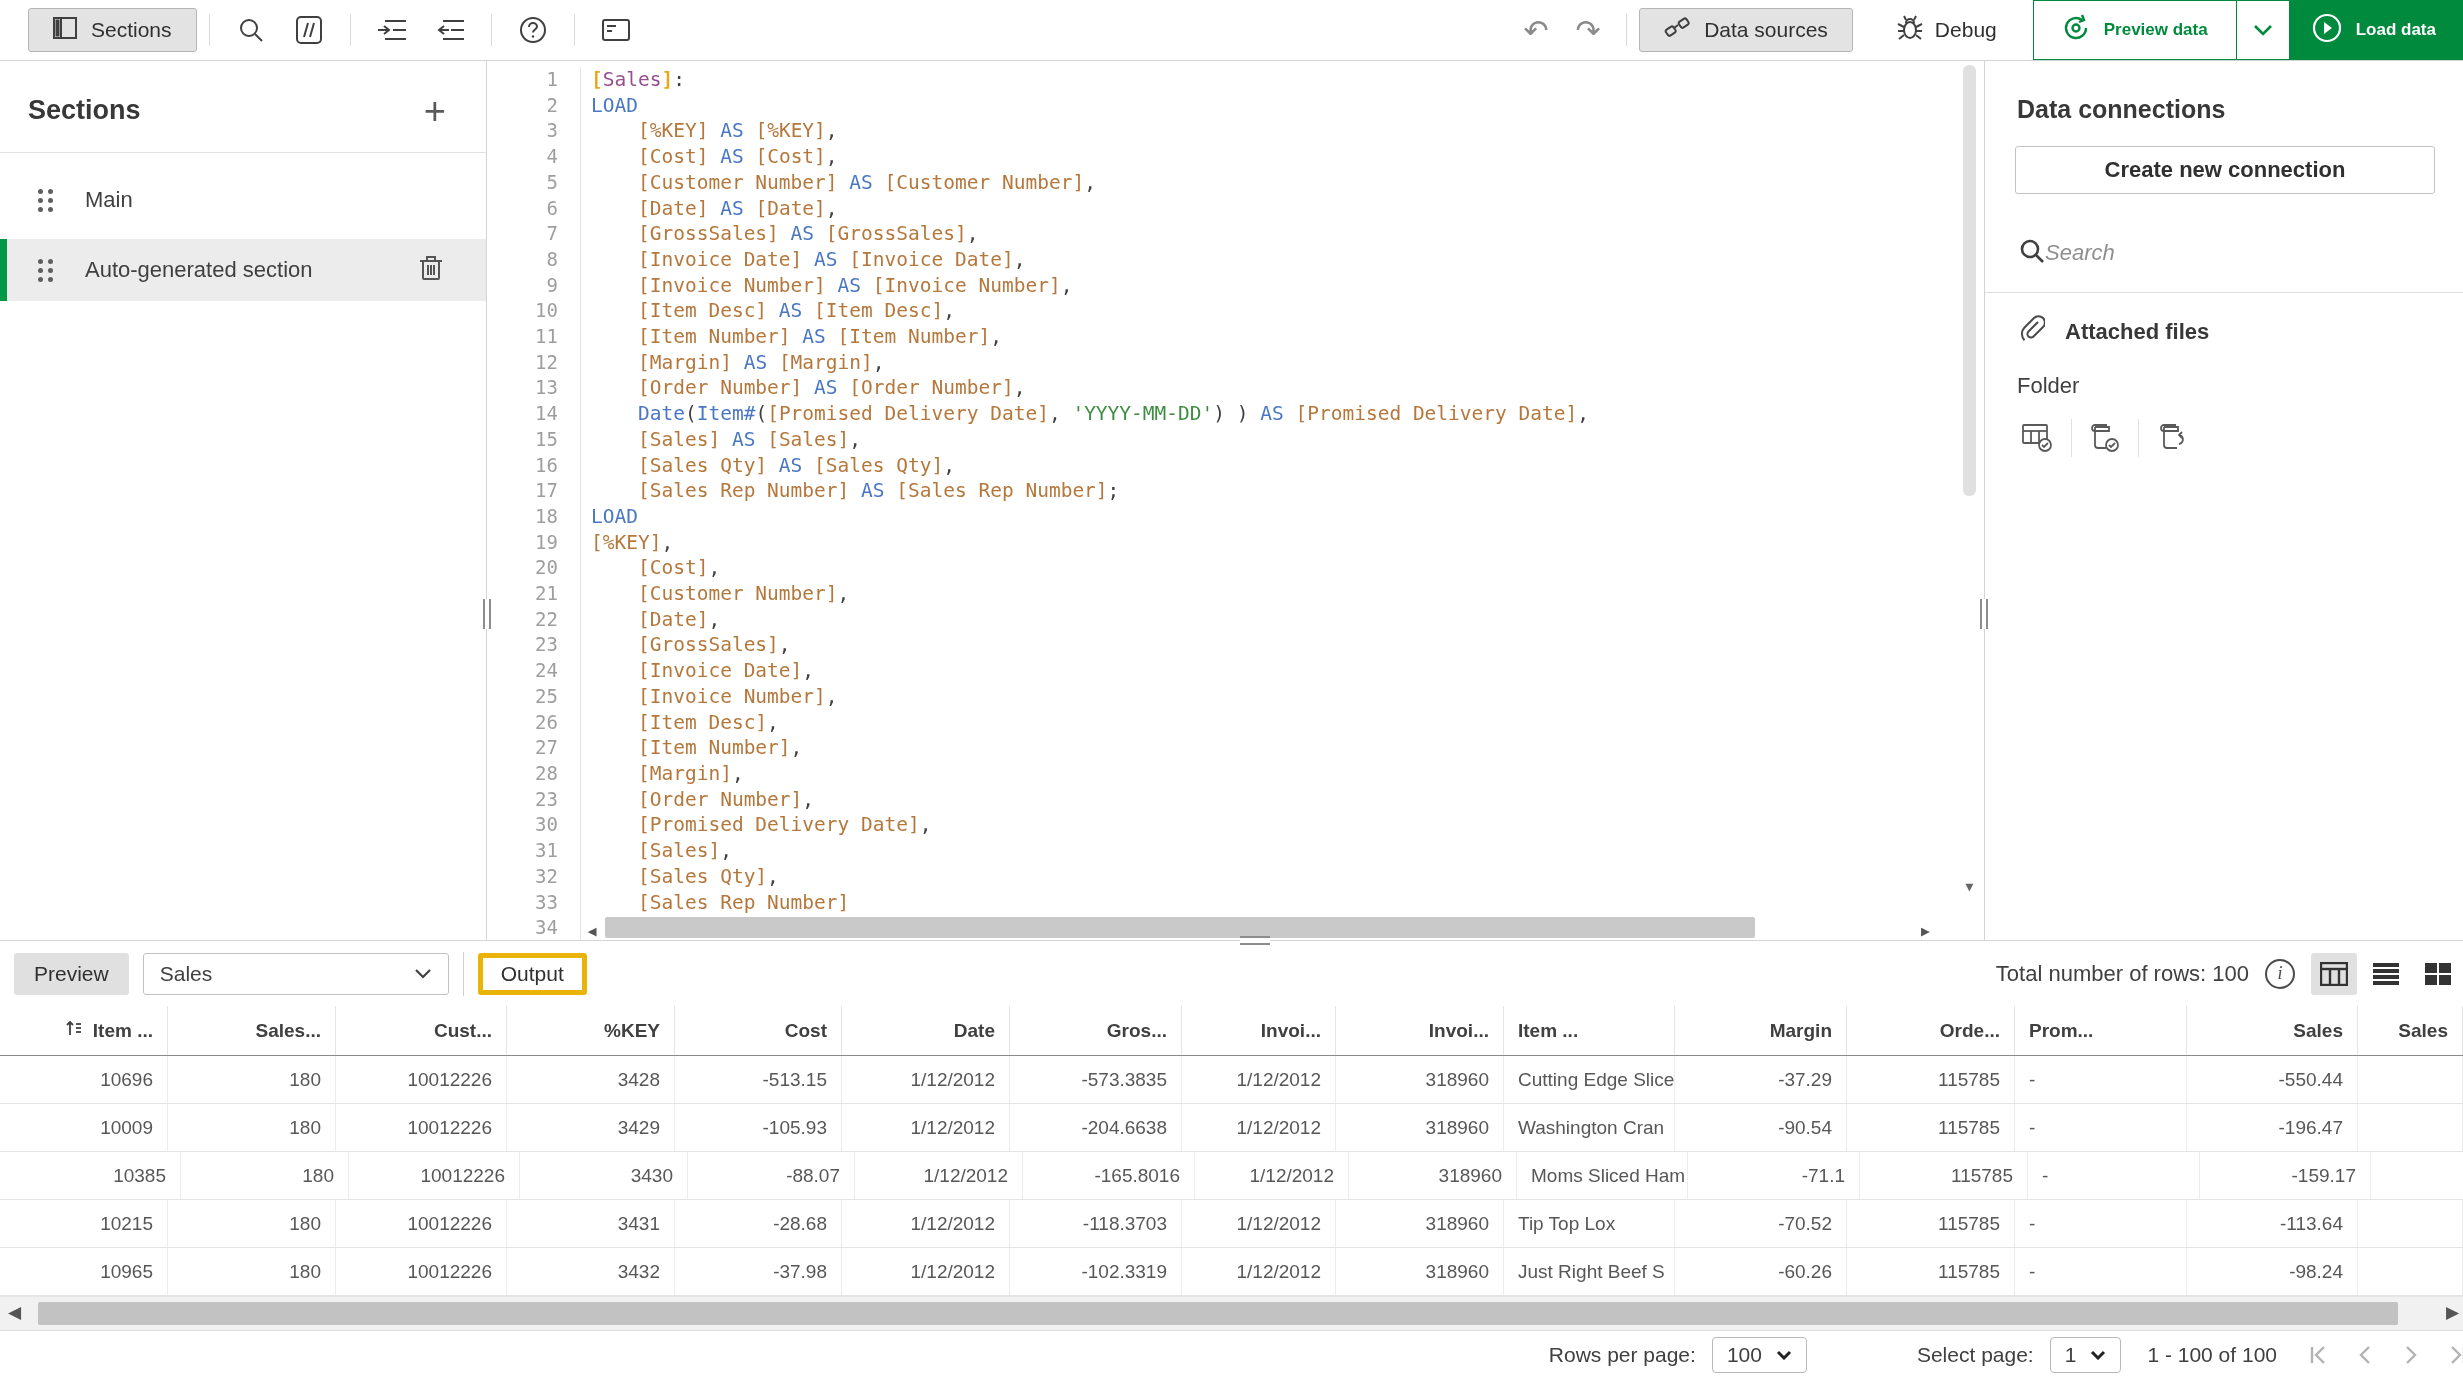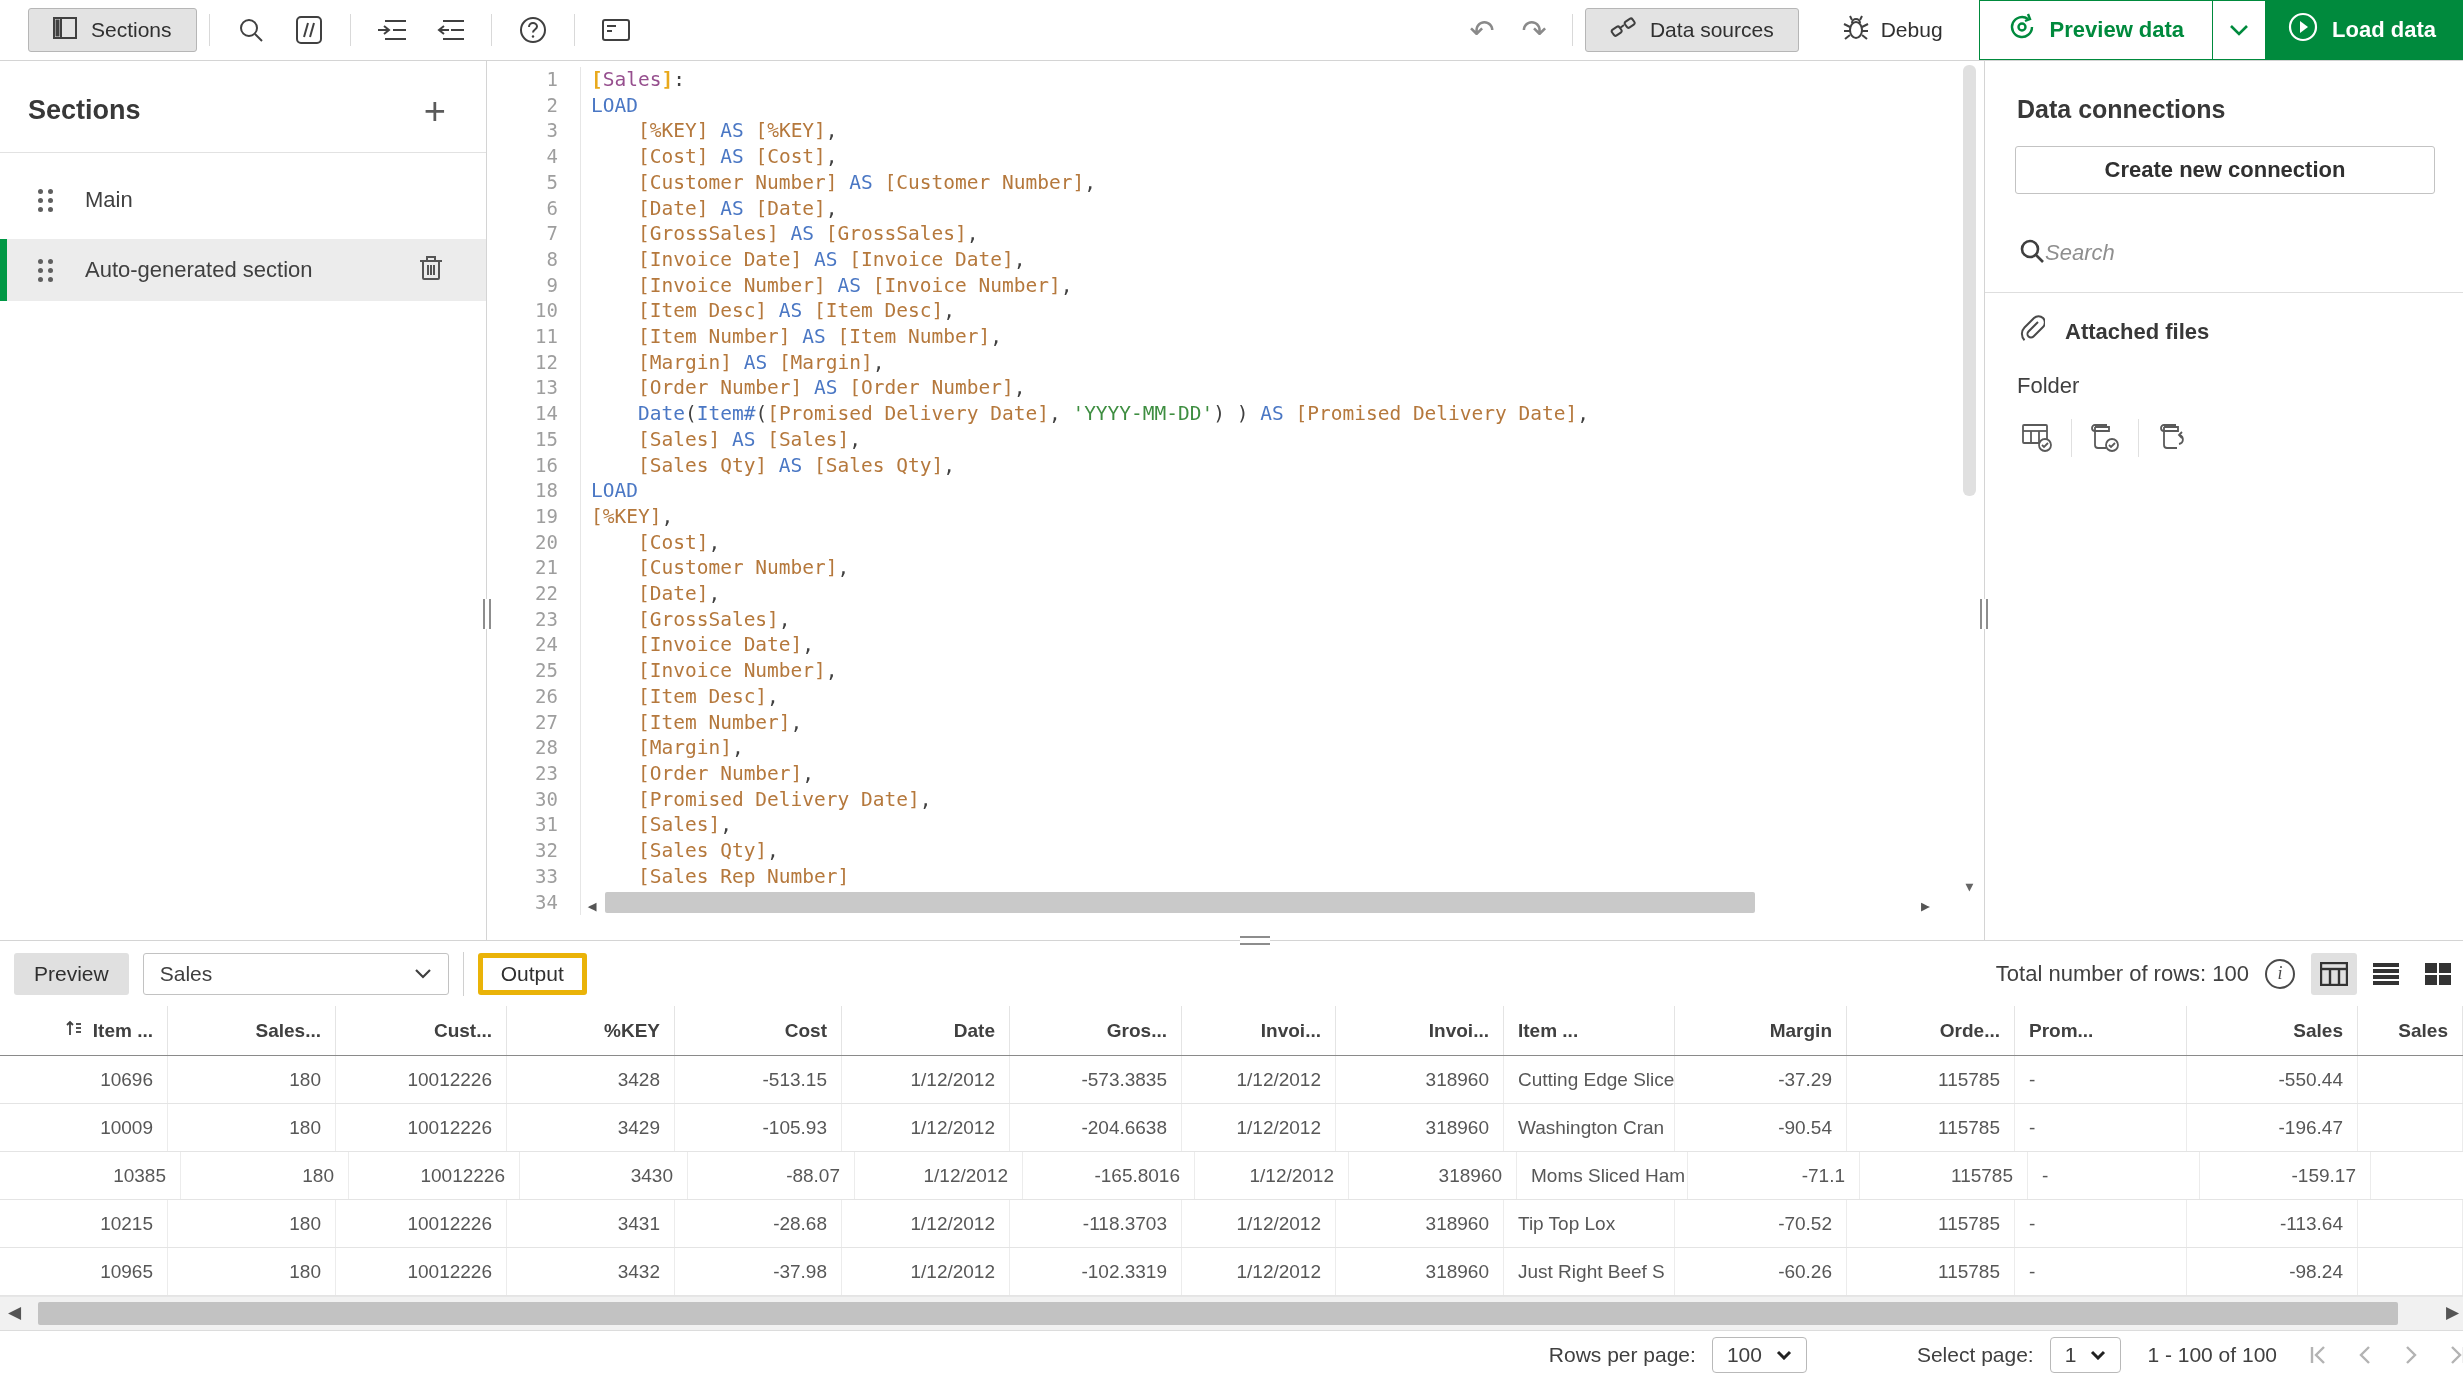--- a/index.html
+++ b/index.html
@@ -12,21 +12,21 @@
   .toolbar { height:61px; flex:none; display:flex; align-items:center; border-bottom:1px solid #d4d4d4; }
   .tb-left { display:flex; align-items:center; padding-left:28px; }
   .btn-gray { display:flex; align-items:center; gap:14px; height:44px; padding:0 24px;
               background:#e3e3e3; border:1px solid #b6b6b6; border-radius:3px; font-size:21px; color:#303030; cursor:pointer;}
   .tb-divider { width:1px; height:32px; background:#d9d9d9; margin:0 12px; }
   .icon-btn { width:58px; height:44px; display:flex; align-items:center; justify-content:center; cursor:pointer; color:#444; }
   .tb-right { margin-left:auto; display:flex; align-items:center; align-self:stretch; }
   .undo-redo { font-size:30px; color:#8a8a8a; width:52px; text-align:center; cursor:pointer; }
   .tb-plain-btn { display:flex; align-items:center; gap:12px; font-size:21px; color:#303030; padding:0 26px; cursor:pointer;}
   .green-group { display:flex; align-self:stretch; height:100%; margin-left:10px; }
-  .g-seg { display:flex; align-items:center; gap:14px; font-size:22px; font-weight:600; cursor:pointer; }
+  .g-seg { display:flex; align-items:center; gap:14px; font-size:17px; font-weight:600; cursor:pointer; }
   .g-preview { color:#008a3d; background:#fff; border:1px solid #008a3d; padding:0 28px; }
   .g-chev { color:#008a3d; background:#fff; border-top:1px solid #008a3d; border-bottom:1px solid #008a3d; padding:0 16px; }
   .g-load { color:#fff; background:#008a3d; border:1px solid #008a3d; padding:0 26px 0 22px; }
 
   
   .main { flex:1; display:flex; min-height:0; position:relative; }
 
   .sidebar { width:487px; flex:none; border-right:1px solid #d4d4d4; }
   .sb-head { display:flex; align-items:center; justify-content:space-between; padding:34px 40px 26px 28px; }
   .sb-title { font-size:27px; font-weight:700; color:#383838; }
@@ -363,20 +363,24 @@
           </div>
           <div class="cline">
             <span class="ln">15</span>
             <span class="lc"><span>    </span><span class="fld">[Sales]</span><span> </span><span class="kw">AS</span><span> </span><span class="fld">[Sales]</span><span>,</span></span>
           </div>
           <div class="cline">
             <span class="ln">16</span>
             <span class="lc"><span>    </span><span class="fld">[Sales Qty]</span><span> </span><span class="kw">AS</span><span> </span><span class="fld">[Sales Qty]</span><span>,</span></span>
           </div>
           <div class="cline">
+            <span class="ln">17</span>
+            <span class="lc"><span>    </span><span class="fld">[Sales Rep Number]</span><span> </span><span class="kw">AS</span><span> </span><span class="fld">[Sales Rep Number]</span><span>;</span></span>
+          </div>
+          <div class="cline">
             <span class="ln">18</span>
             <span class="lc"><span class="kw">LOAD</span></span>
           </div>
           <div class="cline">
             <span class="ln">19</span>
             <span class="lc"><span class="fld">[%KEY]</span><span>,</span></span>
           </div>
           <div class="cline">
             <span class="ln">20</span>
             <span class="lc"><span>    </span><span class="fld">[Cost]</span><span>,</span></span>

